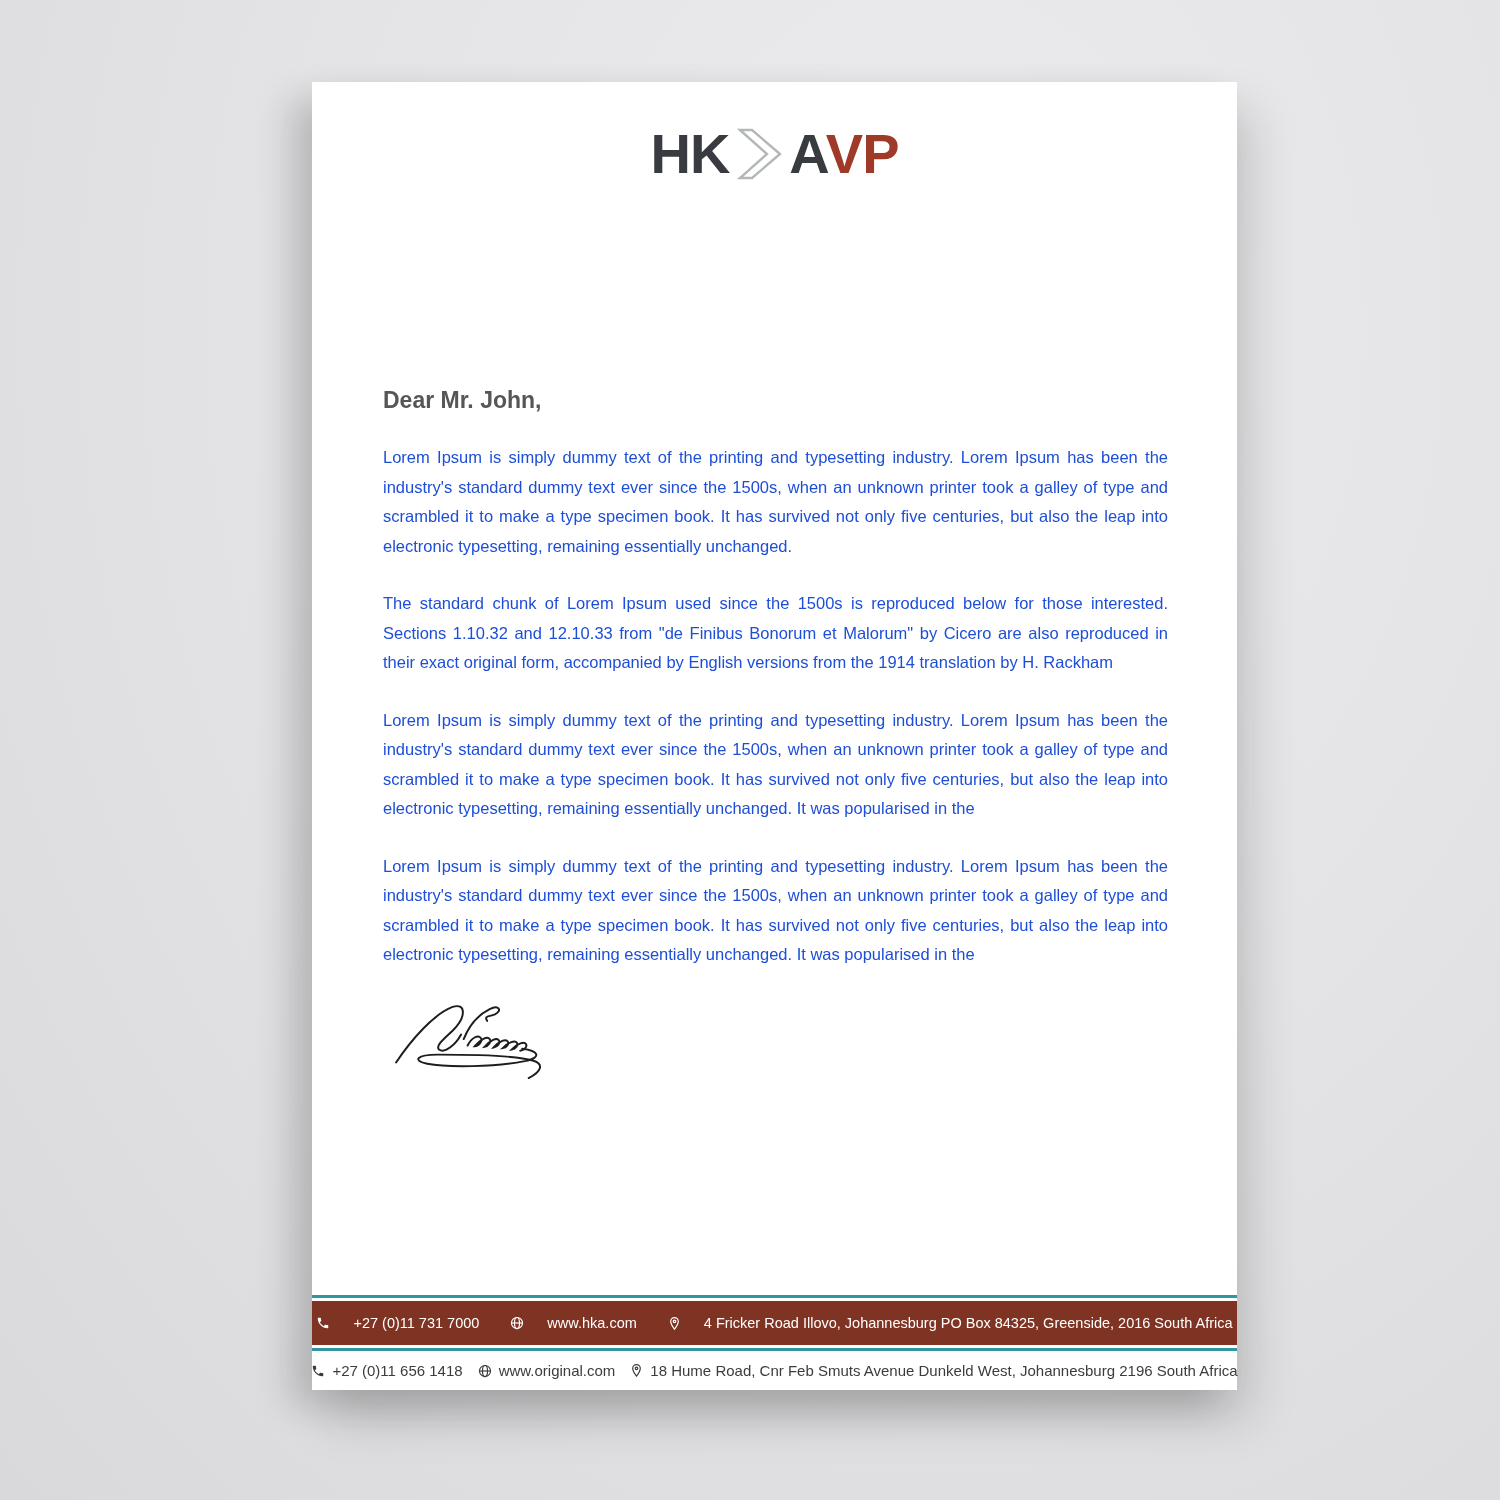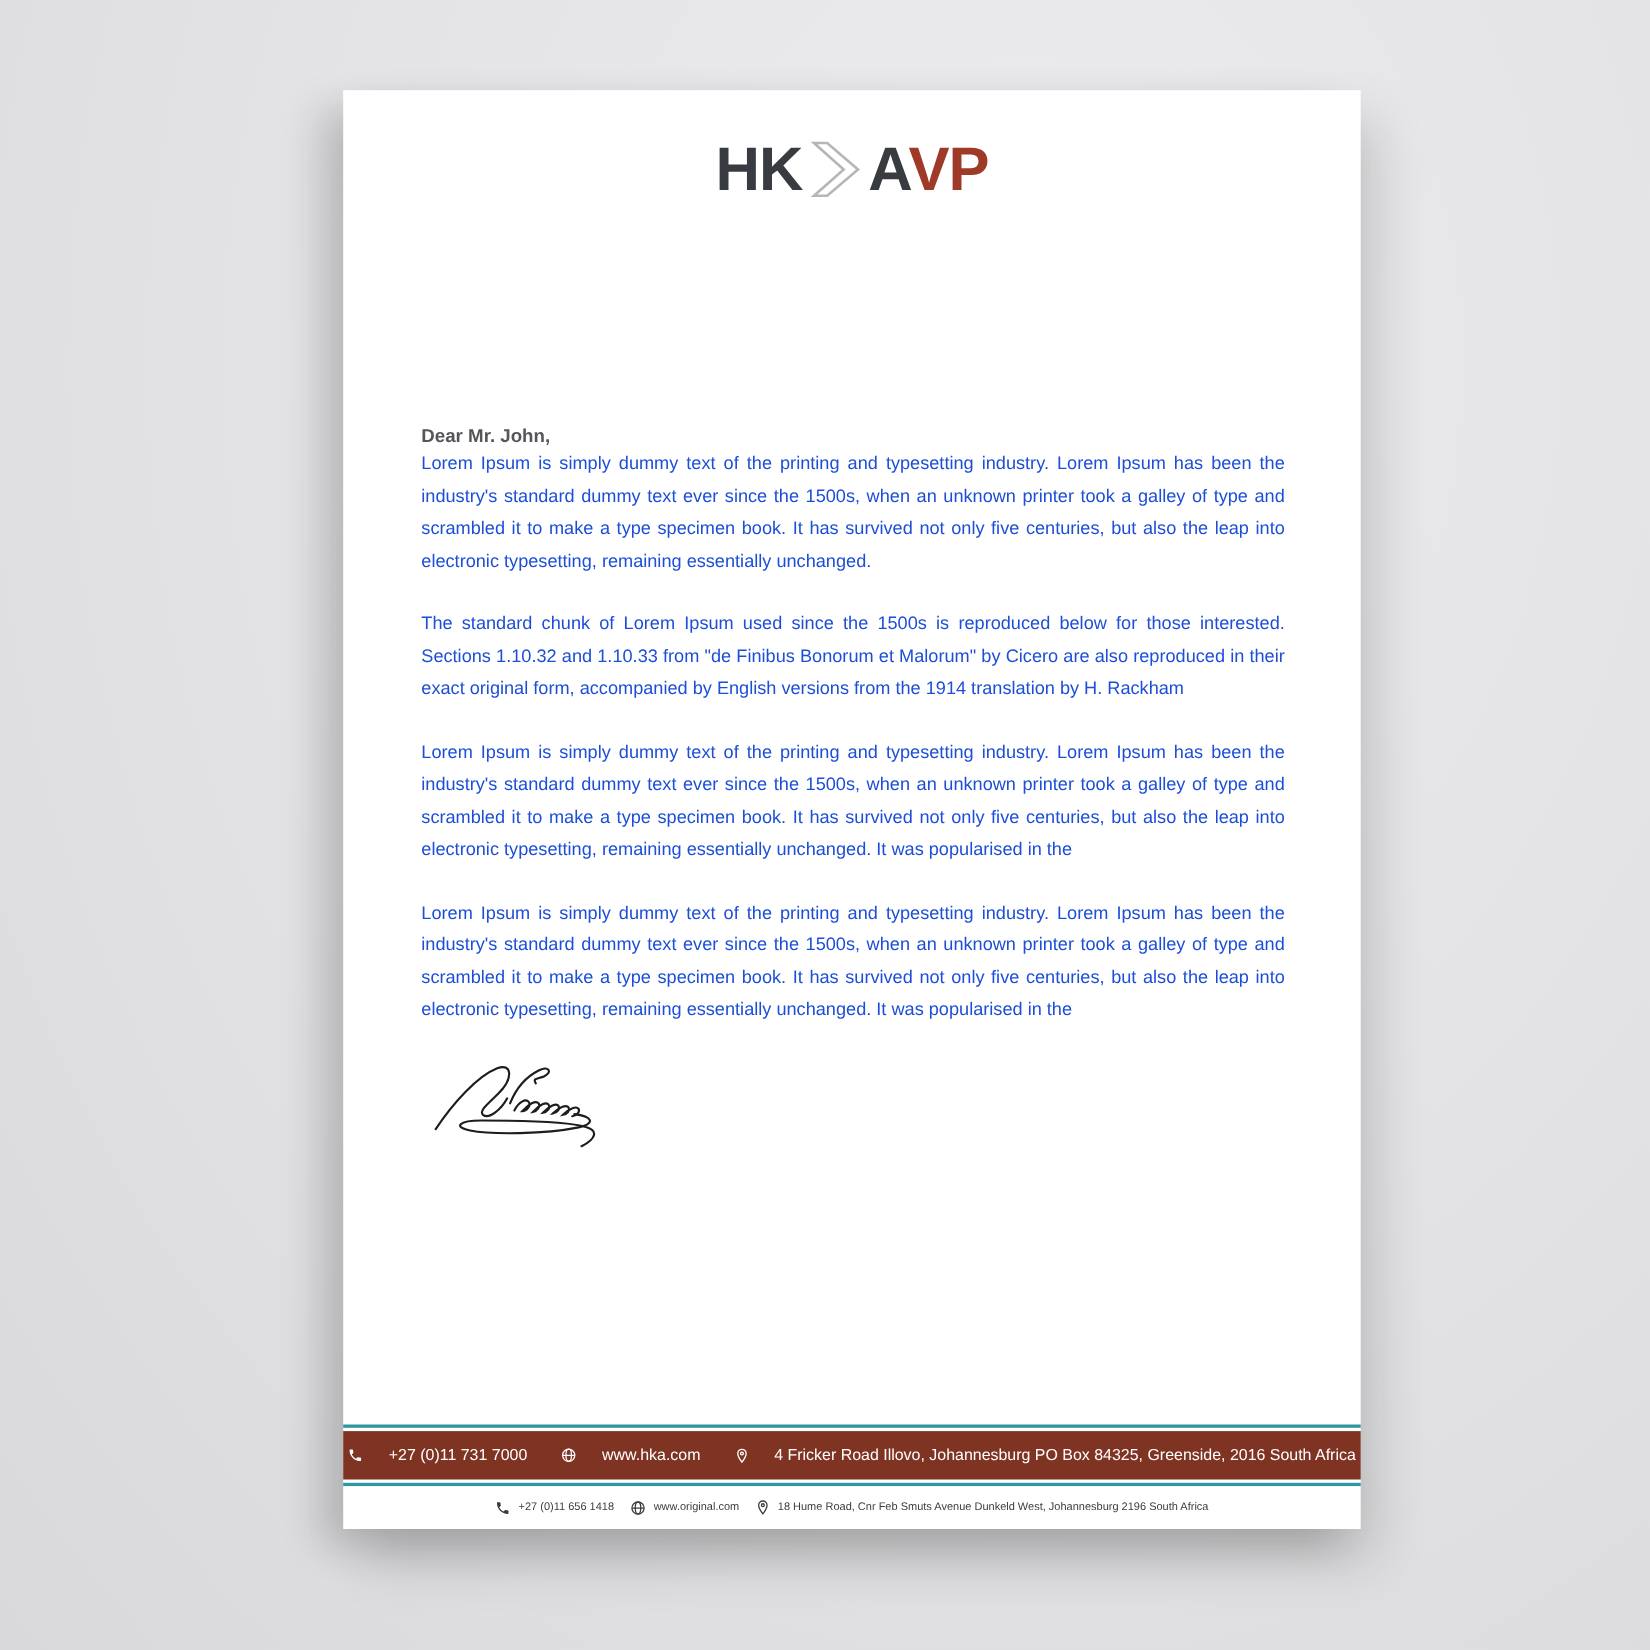--- a/index.html
+++ b/index.html
@@ -20,40 +20,40 @@
     position:absolute; top:44px; left:0; right:0;
     display:flex; align-items:flex-start; justify-content:center;
     font-weight:bold; font-size:56px; letter-spacing:-1px; line-height:1;
   }
   .logo .dark { color:#383b40; }
   .logo .maroon { color:#9e3a27; margin-left:-3px; }
   .logo .chev { display:inline-flex; margin:0 3px 0 5px; }
   
   .letter-body { position:absolute; left:71px; width:785px; top:305px; }
   .salutation {
-    font-size:17px; font-weight:bold; color:#55565a; 
+    font-size:23px; font-weight:bold; color:#55565a; margin-bottom:29px;
   }
   .para {
     font-size:16.5px; line-height:29.5px; color:#1d4ed8;
     text-align:justify; margin-bottom:28px;
   }
   .signature { margin-top:0px; margin-left:4px; }
   .signature svg { display:block; }
   
   .footer { position:absolute; left:0; right:0; bottom:0; }
   .rule { height:3px; background:#2f96a2; }
   .footer-bar {
     height:44px; margin:3px 0; background:#7f3323;
     display:flex; align-items:center; justify-content:center; gap:23px;
     color:#ffffff; font-size:14.5px; white-space:nowrap;
   }
   .footer-line2 {
     height:39px;
     display:flex; align-items:center; justify-content:center; gap:7px;
-    color:#3c3c3e; font-size:10px; white-space:nowrap;
+    color:#3c3c3e; font-size:15px; white-space:nowrap;
   }
   .ficon { display:inline-flex; flex:none; margin-left:8px; }
   .ficon:first-child { margin-left:0; }
   .footer-bar .ficon svg { stroke:#ffffff; }
   .footer-bar .ficon svg .fillme { fill:#ffffff; }
   .footer-line2 .ficon svg { stroke:#3c3c3e; }
   .footer-line2 .ficon svg .fillme { fill:#3c3c3e; }
 </style>
 </head>
 <body>
@@ -68,21 +68,21 @@
           <path d="M6 4 L33 28 L6 52 L18 52 L46 28 L18 4 Z" stroke="#b4b7b9" stroke-width="2.4" fill="none"></path>
         </svg>
       </span>
       <span class="dark">A</span>
         <span class="maroon">VP</span>
     </div>
 
     <div class="letter-body">
       <p class="salutation">Dear Mr. John,</p>
       <p class="para">Lorem Ipsum is simply dummy text of the printing and typesetting industry. Lorem Ipsum has been the industry's standard dummy text ever since the 1500s, when an unknown printer took a galley of type and scrambled it to make a type specimen book. It has survived not only five centuries, but also the leap into electronic typesetting, remaining essentially unchanged.</p>
-      <p class="para">The standard chunk of Lorem Ipsum used since the 1500s is reproduced below for those interested. Sections 1.10.32 and 1.10.33 from "de Finibus Bonorum et Malorum" by Cicero are also reproduced in their exact original form, accompanied by English versions from the 1914 translation by H. Rackham</p>
+      <p class="para">The standard chunk of Lorem Ipsum used since the 1500s is reproduced below for those interested. Sections 1.10.32 and 12.10.33 from "de Finibus Bonorum et Malorum" by Cicero are also reproduced in their exact original form, accompanied by English versions from the 1914 translation by H. Rackham</p>
       <p class="para">Lorem Ipsum is simply dummy text of the printing and typesetting industry. Lorem Ipsum has been the industry's standard dummy text ever since the 1500s, when an unknown printer took a galley of type and scrambled it to make a type specimen book. It has survived not only five centuries, but also the leap into electronic typesetting, remaining essentially unchanged. It was popularised in the</p>
       <p class="para">Lorem Ipsum is simply dummy text of the printing and typesetting industry. Lorem Ipsum has been the industry's standard dummy text ever since the 1500s, when an unknown printer took a galley of type and scrambled it to make a type specimen book. It has survived not only five centuries, but also the leap into electronic typesetting, remaining essentially unchanged. It was popularised in the</p>
 
       <div class="signature">
         <svg width="195" height="86" viewBox="0 0 300 130">
           <g fill="none" stroke="#1d1d1d" stroke-width="3" stroke-linecap="round">
             <path d="M14,98 C38,62 72,24 100,13 C122,5 122,28 102,48 C89,61 74,72 80,78 C89,85 106,70 114,55"></path>
             <path d="M118,62 C126,42 140,25 158,16 C172,9 178,18 166,24 C157,28 149,26 154,34"></path>
             <path d="M124,72 C130,60 140,55 144,60 C148,65 141,73 135,73 C144,63 154,57 158,62 C161,66 156,73 150,74 C159,64 169,59 172,64 C175,68 170,74 164,75 C173,65 183,61 186,66 C188,70 184,75 178,76 C187,67 197,63 200,68 C202,72 198,77 192,78 C201,69 211,65 214,70 C216,74 211,79 205,80"></path>
             <path d="M208,77 C232,80 240,90 212,96 C168,105 92,106 62,100 C38,95 46,86 78,86 C142,86 202,88 224,95 C242,100 238,112 218,122"></path>

